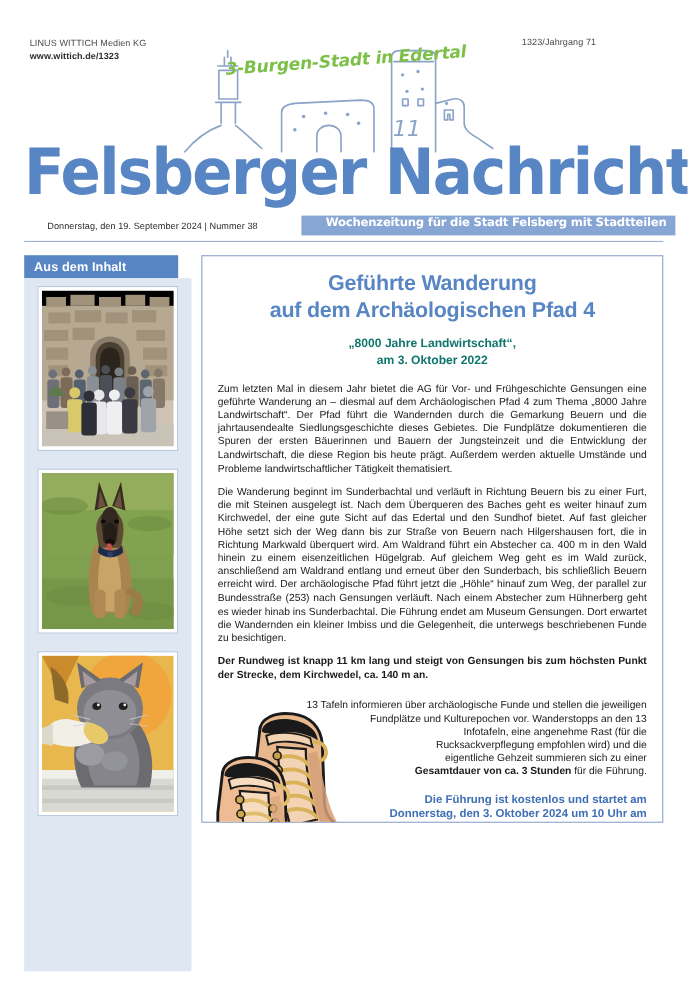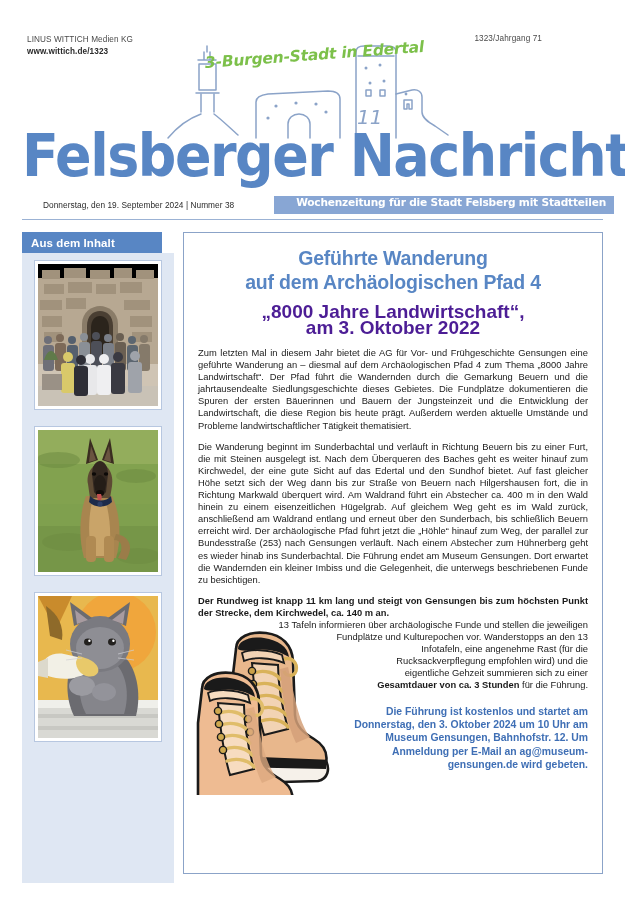--- a/index.html
+++ b/index.html
@@ -185,55 +185,55 @@
     position: relative;
   }
   .thumb svg { display: block; width: 100%; height: 100%; }
 
   
   .article {
     position: absolute;
     left: 183px;
     top: 232px;
     width: 420px;
-    height: 642px;
+    height: 516px;
     border: 1px solid #8ba3c8;
     background: #ffffff;
     box-sizing: border-box;
     padding: 13px 14px 10px 14px;
     overflow: hidden;
   }
   .headline {
     text-align: center;
     font-size: 19.5px;
     font-weight: bold;
     color: #5886c4;
     line-height: 24px;
     letter-spacing: -0.2px;
     margin: 0 0 10px 0;
   }
   .subhead {
     text-align: center;
-    font-size: 19px;
-    font-weight: bold;
-    color: #4c1d95;
+    font-size: 11px;
+    font-weight: bold;
+    color: #0f766e;
     line-height: 16px;
     margin: 0 0 11px 0;
   }
   .body-p {
     font-size: 9.35px;
     line-height: 12.1px;
     text-align: justify;
     color: #1a1a1a;
     margin: 0 0 9px 0;
     hyphens: manual;
   }
   .body-p.bold {
     font-weight: bold;
-    margin-bottom: 0;
+    margin-bottom: 16px;
   }
   .wrap-p {
     font-size: 9.35px;
     line-height: 12.1px;
     text-align: right;
     color: #1a1a1a;
     margin: 0;
   }
   .wrap-p b { font-weight: bold; }
   .closing-p {

